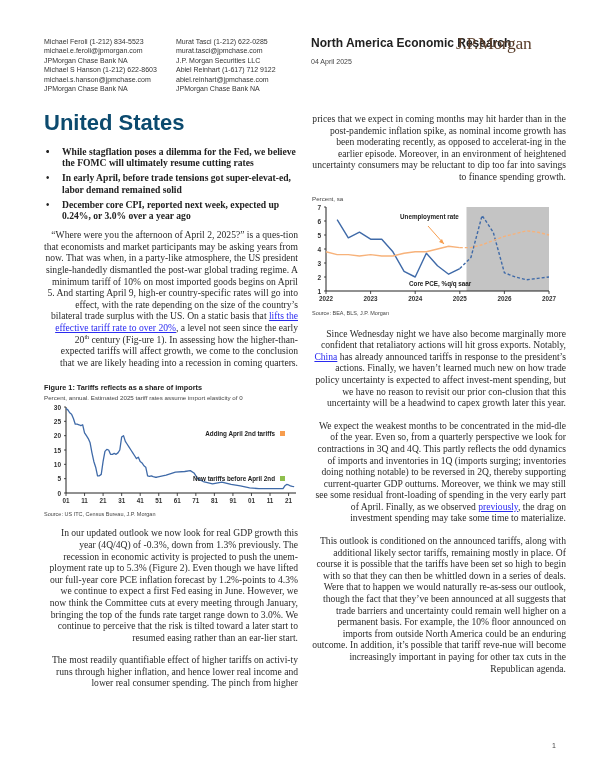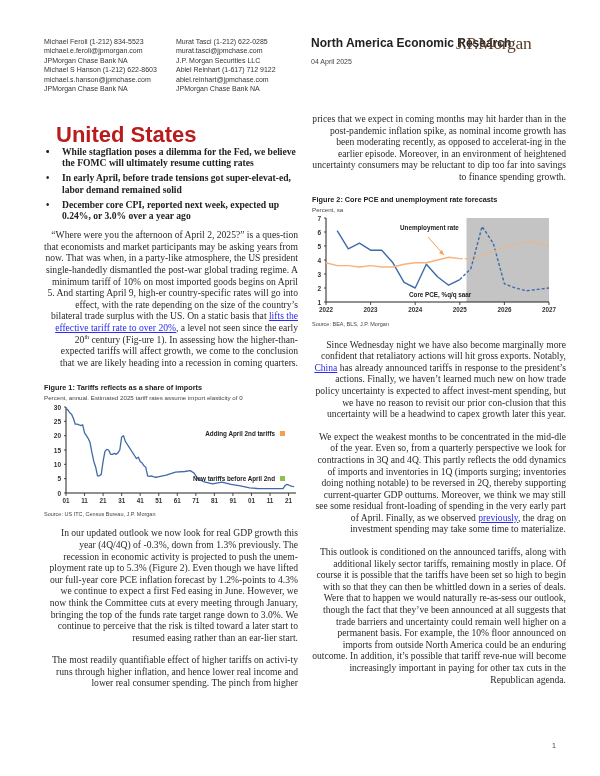--- a/index.html
+++ b/index.html
@@ -9,21 +9,21 @@
   .author-col { position: absolute; top: 0; width: 200px; }
   .author-col.c1 { left: 0; }
   .author-col.c2 { left: 132px; }
   .author-block { margin-bottom: 0.5px; }
 
   .header-right { position: absolute; top: 36px; left: 311px; font-family: "Liberation Sans", sans-serif; }
   .series-title { font-size: 12px; font-weight: bold; color: #222; }
   .report-date { font-size: 7px; color: #444; margin-top: 8px; }
   .logo { position: absolute; top: 33px; left: 456px; font-family: "Liberation Serif", serif; font-size: 17.5px; color: #5a3e2b; letter-spacing: -0.3px; }
 
-  .page-title { position: absolute; top: 110px; left: 44px; font-family: "Liberation Sans", sans-serif; font-size: 22px; font-weight: bold; color: #b91c1c; margin: 12px; }
+  .page-title { position: absolute; top: 110px; left: 44px; font-family: "Liberation Sans", sans-serif; font-size: 22px; font-weight: bold; color: #0c4a6e; margin: 0; }
 
   .col-left { position: absolute; top: 142px; left: 44px; width: 254px; }
   .col-right { position: absolute; top: 113px; left: 312px; width: 254px; }
 
   ul.bullets { list-style: none; margin: 0; padding: 0; }
   ul.bullets li { position: relative; padding-left: 18px; font-weight: bold; font-size: 9.6px; line-height: 11.2px; margin-bottom: 4px; color: #222; }
   ul.bullets li .dot { position: absolute; left: 2px; top: 0; font-weight: bold; }
 
   p.body { margin: 0; font-size: 9.6px; line-height: 11.6px; color: #2a2a2a; text-align: right; }
   p.body + p.body { margin-top: 11px; }
@@ -141,21 +141,20 @@
   </div>
 
   <p class="body" style="margin-top:10px;">In our updated outlook we now look for real GDP growth this year (4Q/4Q) of -0.3%, down from 1.3% previously. The recession in economic activity is projected to push the unem-ployment rate up to 5.3% (Figure 2). Even though we have lifted our full-year core PCE inflation forecast by 1.2%-points to 4.3% we continue to expect a first Fed easing in June. However, we now think the Committee cuts at every meeting through January, bringing the top of the funds rate target range down to 3.0%. We continue to perceive that the risk is tilted toward a later start to resumed easing rather than an ear-lier start.</p>
   <p class="body">The most readily quantifiable effect of higher tariffs on activi-ty runs through higher inflation, and hence lower real income and lower real consumer spending. The pinch from higher</p>
 </div>
 
 <div class="col-right">
   <p class="body">prices that we expect in coming months may hit harder than in the post-pandemic inflation spike, as nominal income growth has been moderating recently, as opposed to accelerat-ing in the earlier episode. Moreover, in an environment of heightened uncertainty consumers may be reluctant to dip too far into savings to finance spending growth.</p>
 
   <div style="margin-top:12px;">
-    <div class="fig-title">Figure 2: Core PCE and unemployment rate forecasts</div>
     <div class="fig-sub">Percent, sa</div>
     <svg id="fig2" width="254" height="104">
         <rect x="154.49000000000407" y="5" width="82.50999999999593" height="84" fill="#c4c4c4"></rect>
         <line x1="14" y1="5" x2="14" y2="89" stroke="#222" stroke-width="1"></line>
         <line x1="14" y1="89" x2="237" y2="89" stroke="#222" stroke-width="1"></line>
         <line x1="12" y1="89" x2="14" y2="89" stroke="#222" stroke-width="0.8"></line>
         <text x="9" y="91.5" font-size="6.5" font-weight="bold" fill="#333" text-anchor="end">1</text>
         <line x1="12" y1="75" x2="14" y2="75" stroke="#222" stroke-width="0.8"></line>
         <text x="9" y="77.5" font-size="6.5" font-weight="bold" fill="#333" text-anchor="end">2</text>
         <line x1="12" y1="61" x2="14" y2="61" stroke="#222" stroke-width="0.8"></line>

